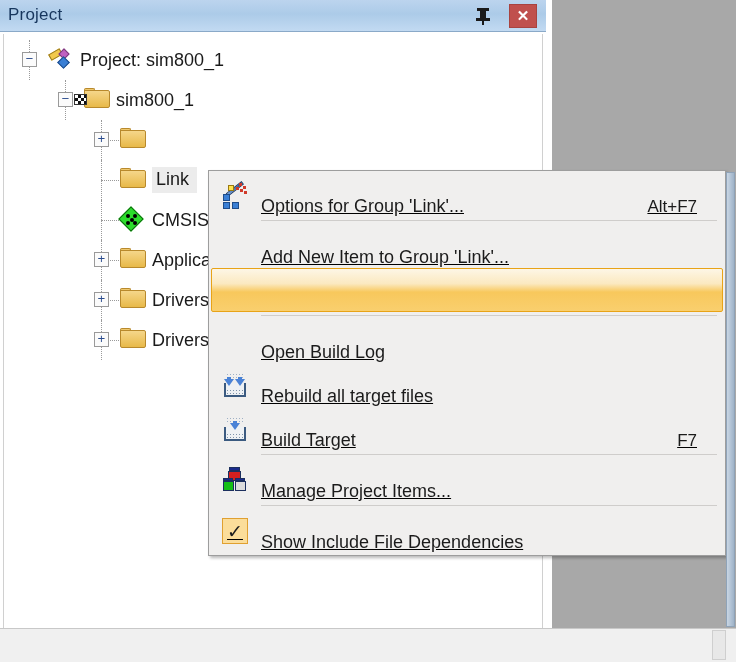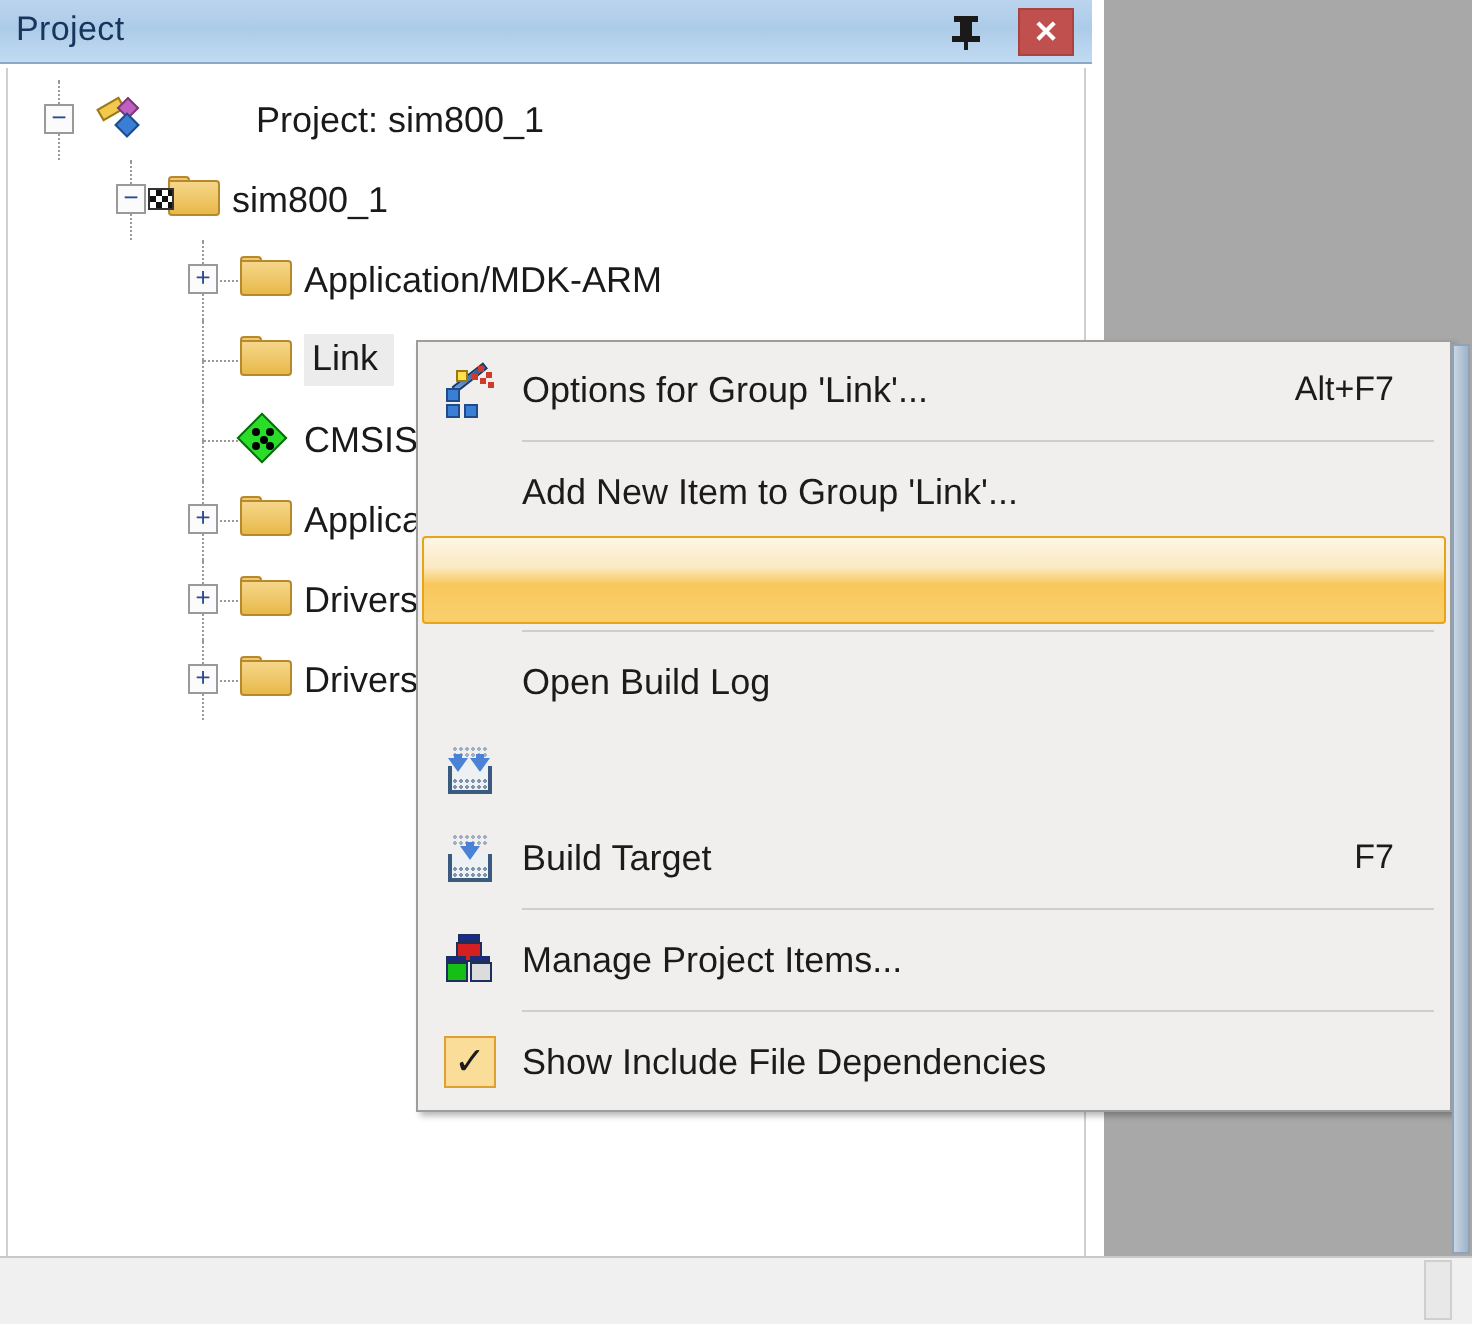--- a/index.html
+++ b/index.html
@@ -139,22 +139,23 @@
 
   
   .menu {
     position: absolute; left: 208px; top: 170px; width: 518px;
     background: #f0efee;
     border: 1px solid #9d9d9d;
     box-shadow: 2px 2px 3px rgba(0,0,0,.28);
     padding: 2px 0;
   }
   .mi {
-    position: relative; height: 44px; display: flex; align-items: center;
+    position: relative; height: 44px; display: flex; align-items: flex-end;
     cursor: pointer;
+    text-decoration: underline;
   }
   .mi .gutter {
     width: 52px; height: 44px; flex: 0 0 52px;
     display: flex; align-items: center; justify-content: center;
   }
   .mi .mlabel {
     flex: 1; font-size: 18px; color: #1b1b1b; white-space: nowrap;
   }
   .mi .mkey {
     font-size: 17px; color: #1b1b1b; padding-right: 28px; white-space: nowrap;
@@ -260,21 +261,21 @@
           <div class="trow">
             <div class="vline" style="left: 25px; top: 0px; height: 40px;"></div>
             <div class="toggle" style="left: 18px; top: 12px;">−</div>
             <div class="ico" style="left: 44px; top: 8px;">
               <div class="proj-ico">
                 <div class="bar"></div>
                 <div class="d1"></div>
                 <div class="d2"></div>
               </div>
             </div>
-            <div class="tlabel" style="left: 76px; margin-left: 48px;">Project: sim800_1</div>
+            <div class="tlabel" style="left: 76px;">Project: sim800_1</div>
           </div>
           <div class="trow">
             <div class="hline" style="left: 61px; top: 20px; width: 18px;"></div>
             <div class="vline" style="left: 61px; top: 0px; height: 40px;"></div>
             <div class="toggle" style="left: 54px; top: 12px;">−</div>
             <div class="ico" style="left: 80px; top: 8px;">
               <div class="folder">
                 <div class="tab"></div>
                 <div class="back"></div>
                 <div class="flag"></div>
@@ -285,21 +286,20 @@
           <div class="trow">
             <div class="hline" style="left: 97px; top: 20px; width: 18px;"></div>
             <div class="vline" style="left: 97px; top: 0px; height: 40px;"></div>
             <div class="toggle" style="left: 90px; top: 12px;">+</div>
             <div class="ico" style="left: 116px; top: 8px;">
               <div class="folder">
                 <div class="tab"></div>
                 <div class="back"></div>
               </div>
             </div>
-            <div class="tlabel" style="left: 148px;">Application/MDK-ARM</div>
           </div>
           <div class="trow selected">
             <div class="hline" style="left: 97px; top: 20px; width: 18px;"></div>
             <div class="vline" style="left: 97px; top: 0px; height: 40px;"></div>
             <div class="ico" style="left: 116px; top: 8px;">
               <div class="folder">
                 <div class="tab"></div>
                 <div class="back"></div>
               </div>
             </div>
@@ -402,20 +402,21 @@
           <div class="build">
             <div class="top-dots"></div>
             <div class="tray"></div>
             <div class="dots"></div>
             <div class="ar stem" style="left:4px"></div>
             <div class="ar down" style="left:1px"></div>
             <div class="ar stem" style="left:15px"></div>
             <div class="ar down" style="left:12px"></div>
           </div>
         </div>
+        <div class="mlabel">Rebuild all target files</div>
         <div class="mkey"></div>
       </div>
       <div class="mi">
         <div class="gutter">
           <div class="build">
             <div class="top-dots"></div>
             <div class="tray"></div>
             <div class="dots"></div>
             <div class="ar stem" style="left:10px"></div>
             <div class="ar down" style="left:7px"></div>

